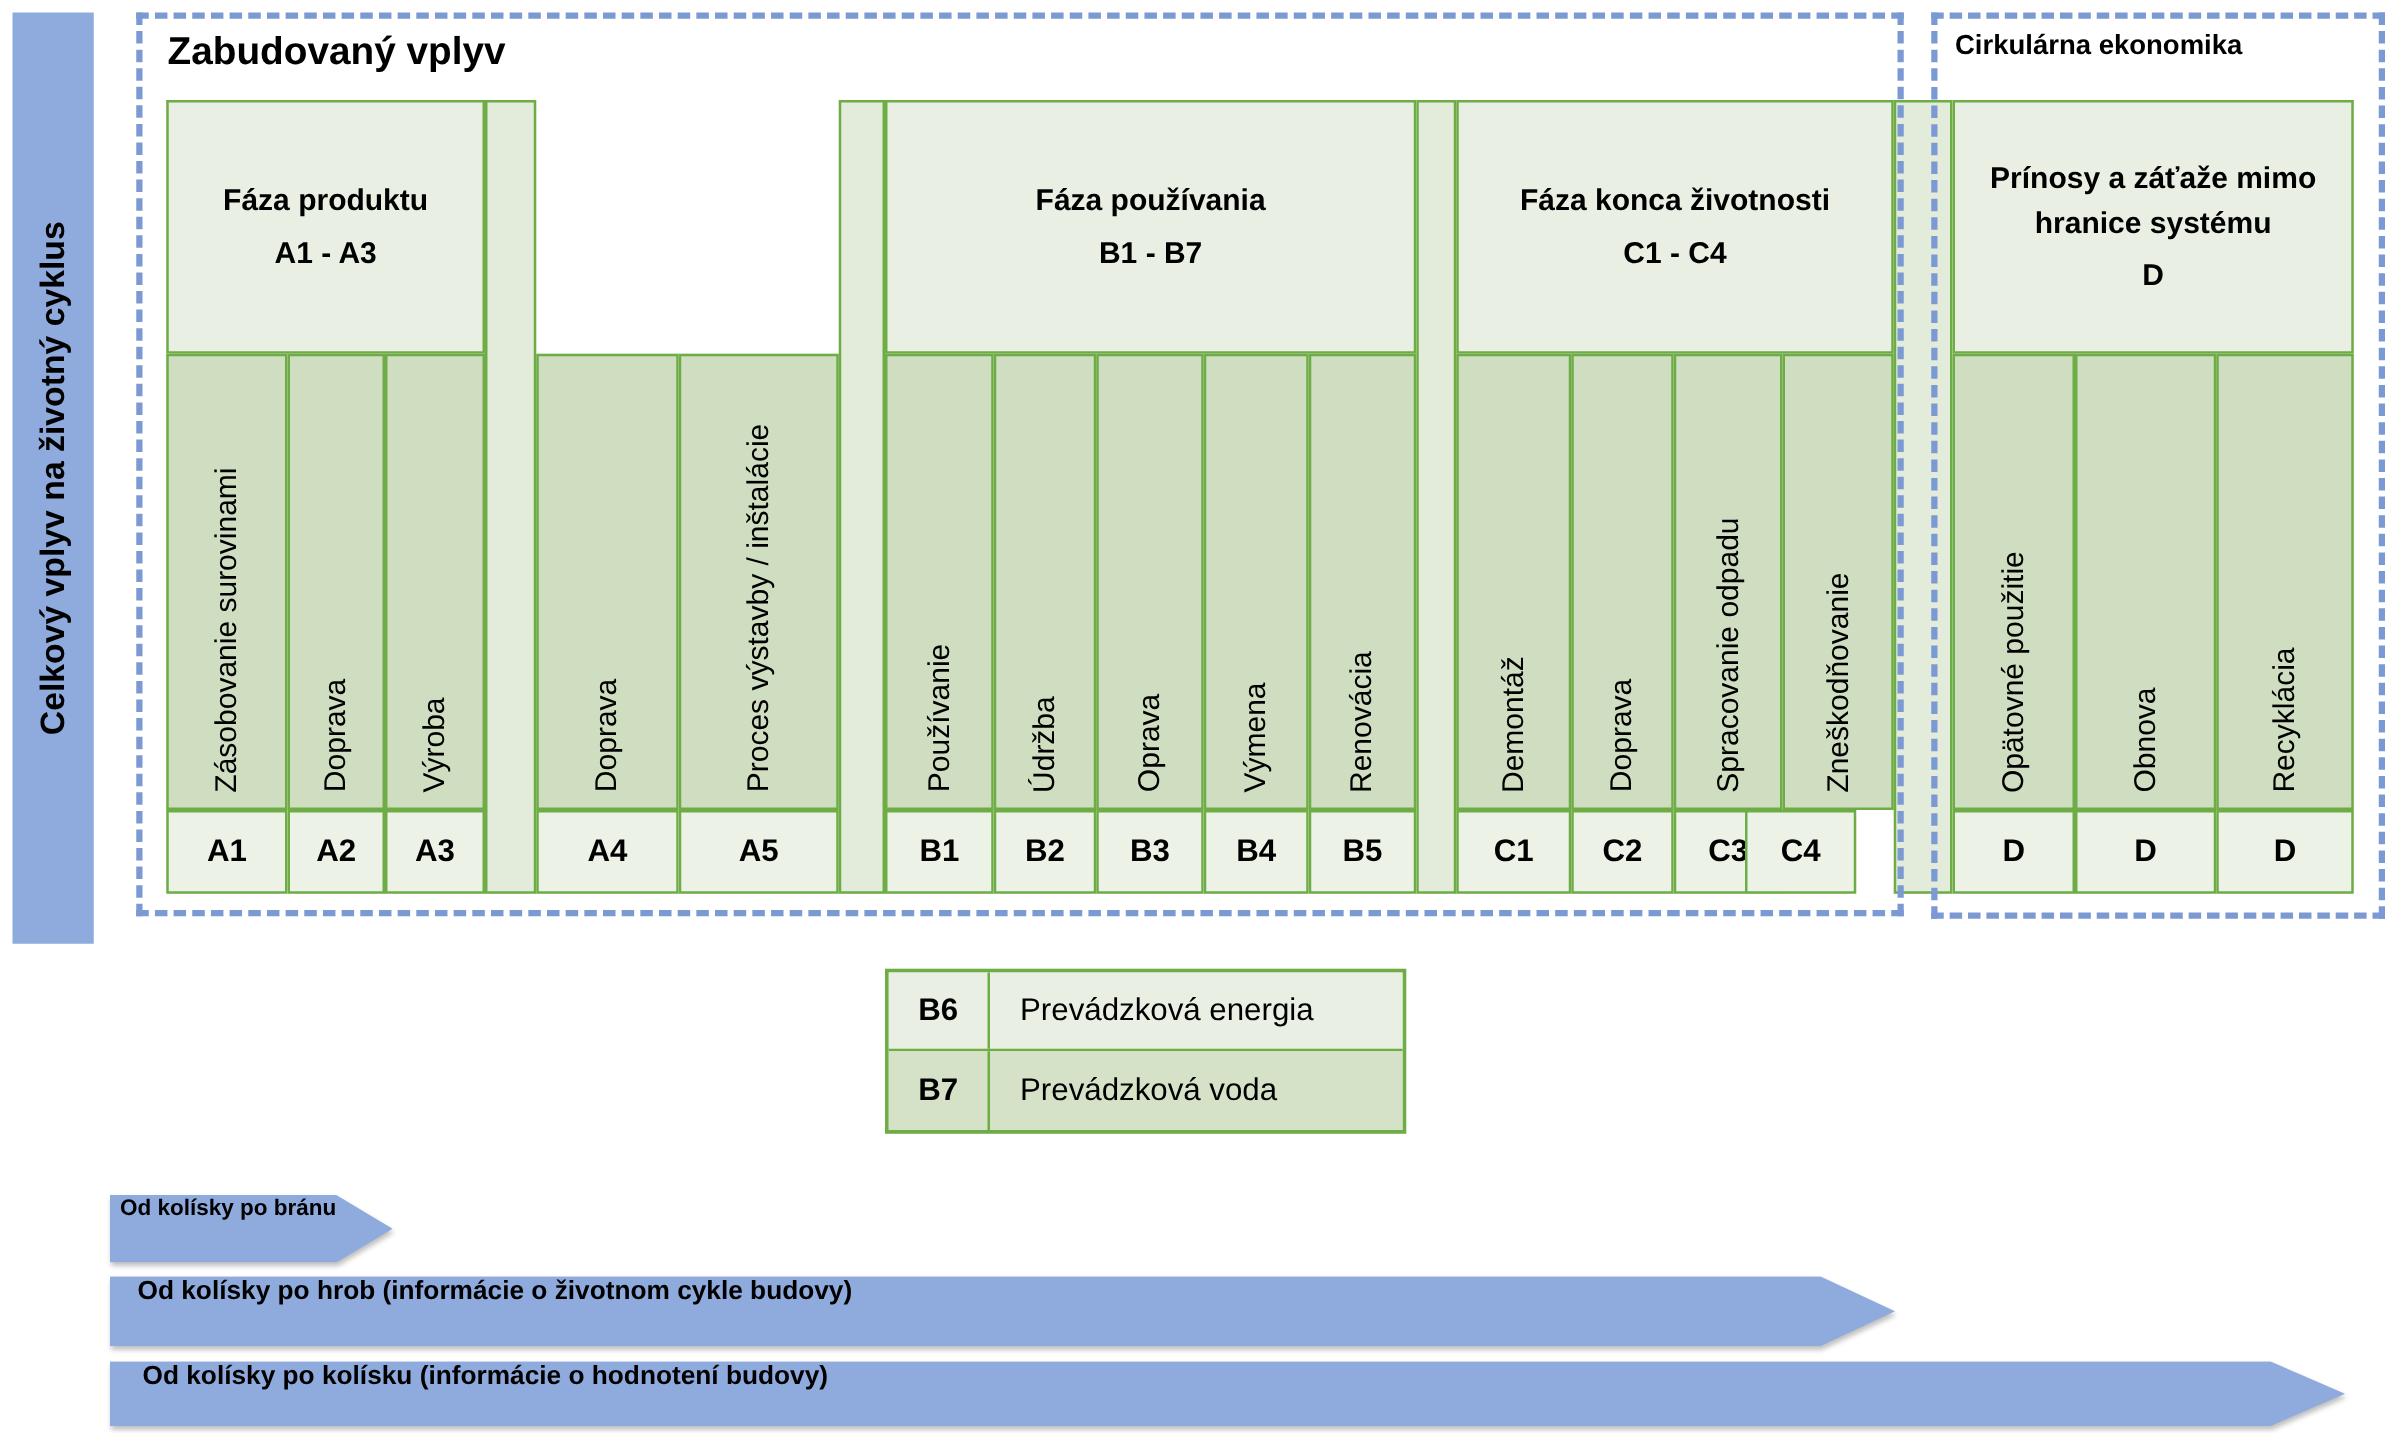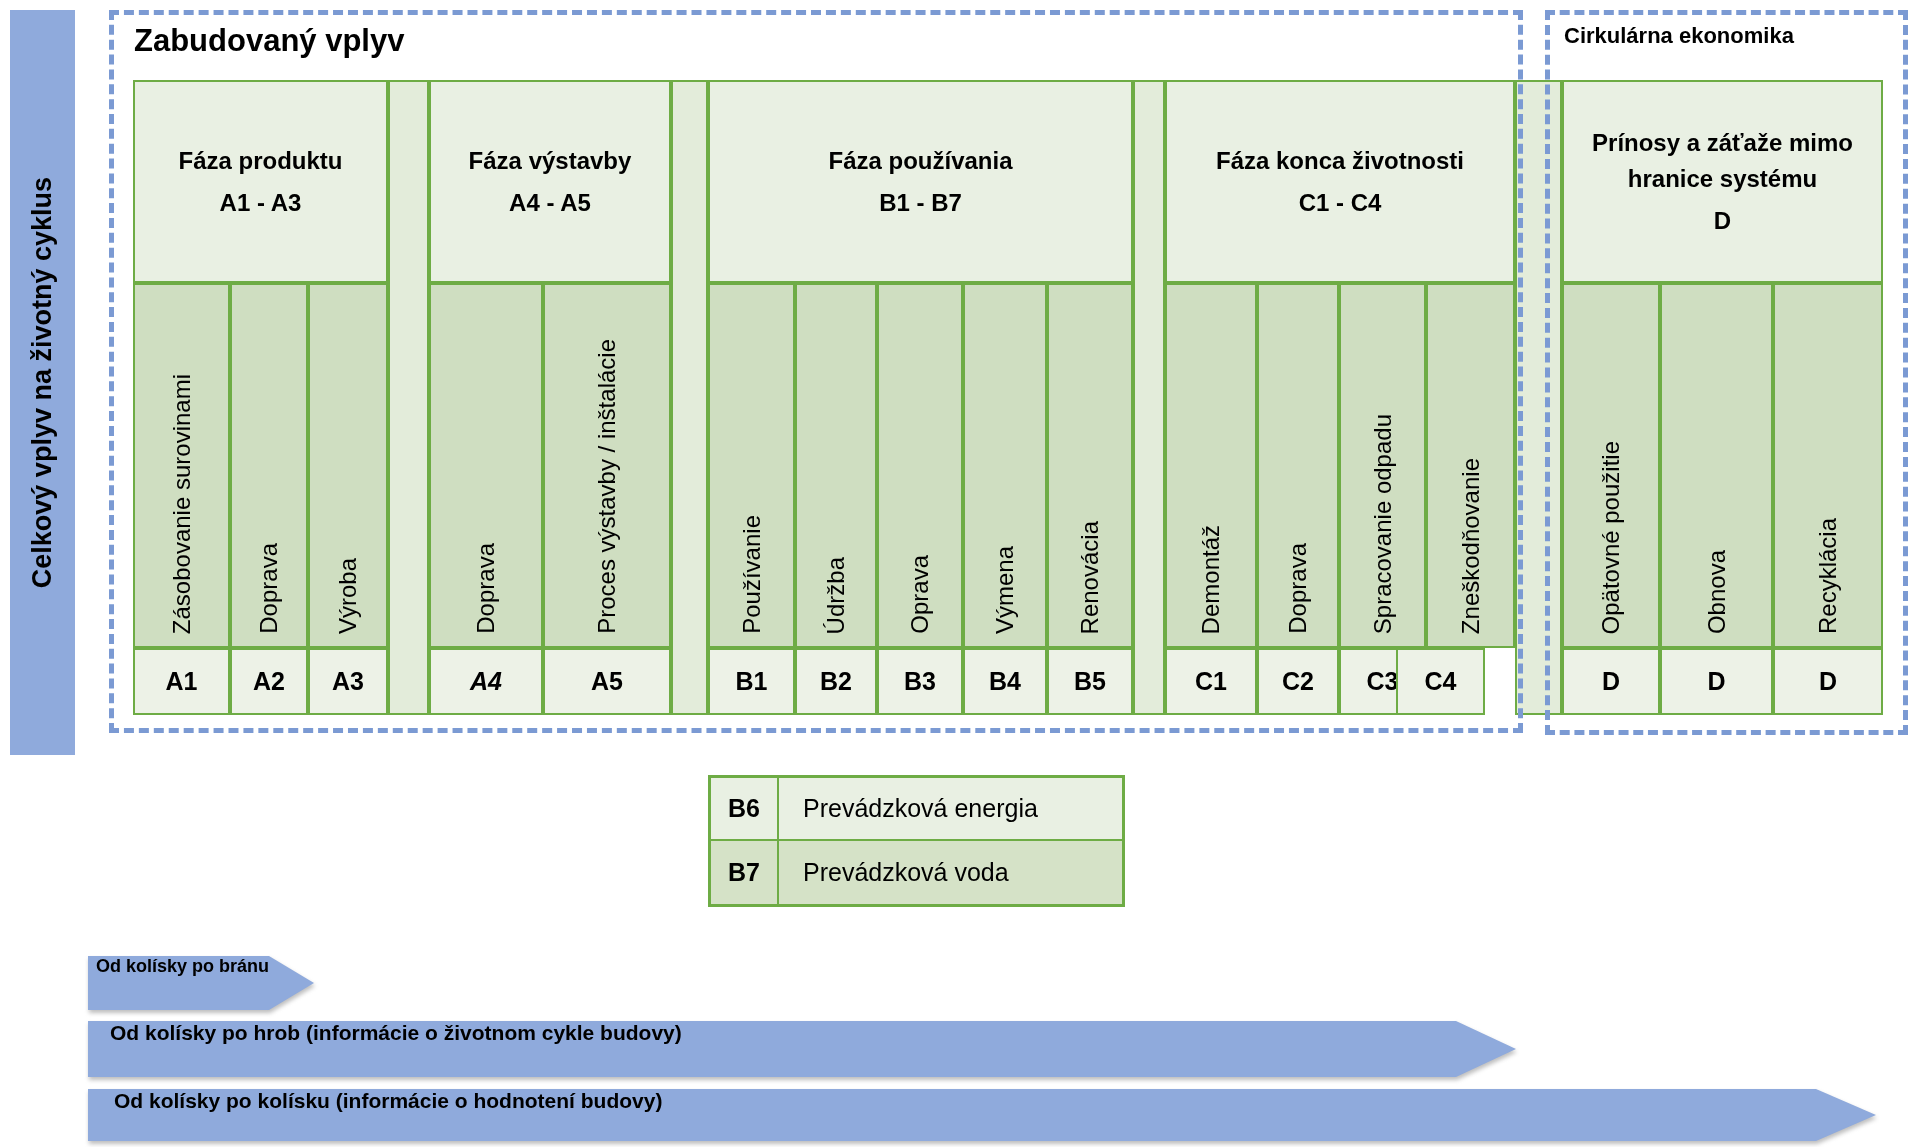--- a/index.html
+++ b/index.html
@@ -35,21 +35,21 @@
     font-size:24px;margin:0 auto 12px auto;}
   .codecell{background:var(--code);border:2px solid var(--green);
     display:flex;align-items:center;justify-content:center;font-weight:bold;font-size:25px;}
   .spacercell{background:var(--spacer);border:2px solid var(--green);}
 
   
   .op-table{left:708px;top:775px;width:417px;height:132px;border:3px solid var(--green);background:var(--hdr);}
   .op-row{display:flex;height:63px;box-sizing:border-box;}
   .op-row-b6{background:var(--hdr);border-bottom:2px solid var(--green);}
   .op-row-b7{background:var(--b7);}
-  .op-code{width:68px;box-sizing:border-box;border-right:2px solid var(--green);
+  .op-code{width:81px;box-sizing:border-box;border-right:2px solid var(--green);
     display:flex;align-items:center;justify-content:center;font-weight:bold;font-size:25px;}
   .op-label{flex:1;display:flex;align-items:center;padding-left:24px;font-size:25px;}
 
   
   .arrow-wrap{position:absolute;filter:drop-shadow(1px 3px 2px rgba(110,110,110,0.45));}
   .arrow{width:100%;height:100%;background:var(--blue);
     display:flex;font-weight:bold;box-sizing:border-box;}
   .arrow-1{left:88px;top:956px;width:226px;height:54px;}
   .arrow-1 .arrow{clip-path:polygon(0 0,calc(100% - 45px) 0,100% 50%,calc(100% - 45px) 100%,0 100%);
     font-size:18px;padding-left:8px;}
@@ -83,28 +83,24 @@
       </div>
       <div class="abs codecell" style="left: 133px; top: 648px; width: 97px; height: 67px;">A1</div>
       <div class="abs lblcell" style="left: 230px; top: 283px; width: 78px; height: 365px;">
         <span class="vlabel">Doprava</span>
       </div>
       <div class="abs codecell" style="left: 230px; top: 648px; width: 78px; height: 67px;">A2</div>
       <div class="abs lblcell" style="left: 308px; top: 283px; width: 80px; height: 365px;">
         <span class="vlabel">Výroba</span>
       </div>
       <div class="abs codecell" style="left: 308px; top: 648px; width: 80px; height: 67px;">A3</div>
-      <div class="abs hdr" style="left: 429px; top: 80px; width: 242px; height: 203px;">
-        <span>Fáza výstavby</span>
-        <span class="sub">A4 - A5</span>
-      </div>
       <div class="abs lblcell" style="left: 429px; top: 283px; width: 114px; height: 365px;">
         <span class="vlabel">Doprava</span>
       </div>
-      <div class="abs codecell" style="left: 429px; top: 648px; width: 114px; height: 67px; font-style: italic;">A4</div>
+      <div class="abs codecell" style="left: 429px; top: 648px; width: 114px; height: 67px;">A4</div>
       <div class="abs lblcell" style="left: 543px; top: 283px; width: 128px; height: 365px;">
         <span class="vlabel">Proces výstavby / inštalácie</span>
       </div>
       <div class="abs codecell" style="left: 543px; top: 648px; width: 128px; height: 67px;">A5</div>
       <div class="abs hdr" style="left: 708px; top: 80px; width: 425px; height: 203px;">
         <span>Fáza používania</span>
         <span class="sub">B1 - B7</span>
       </div>
       <div class="abs lblcell" style="left: 708px; top: 283px; width: 87px; height: 365px;">
         <span class="vlabel">Používanie</span>

